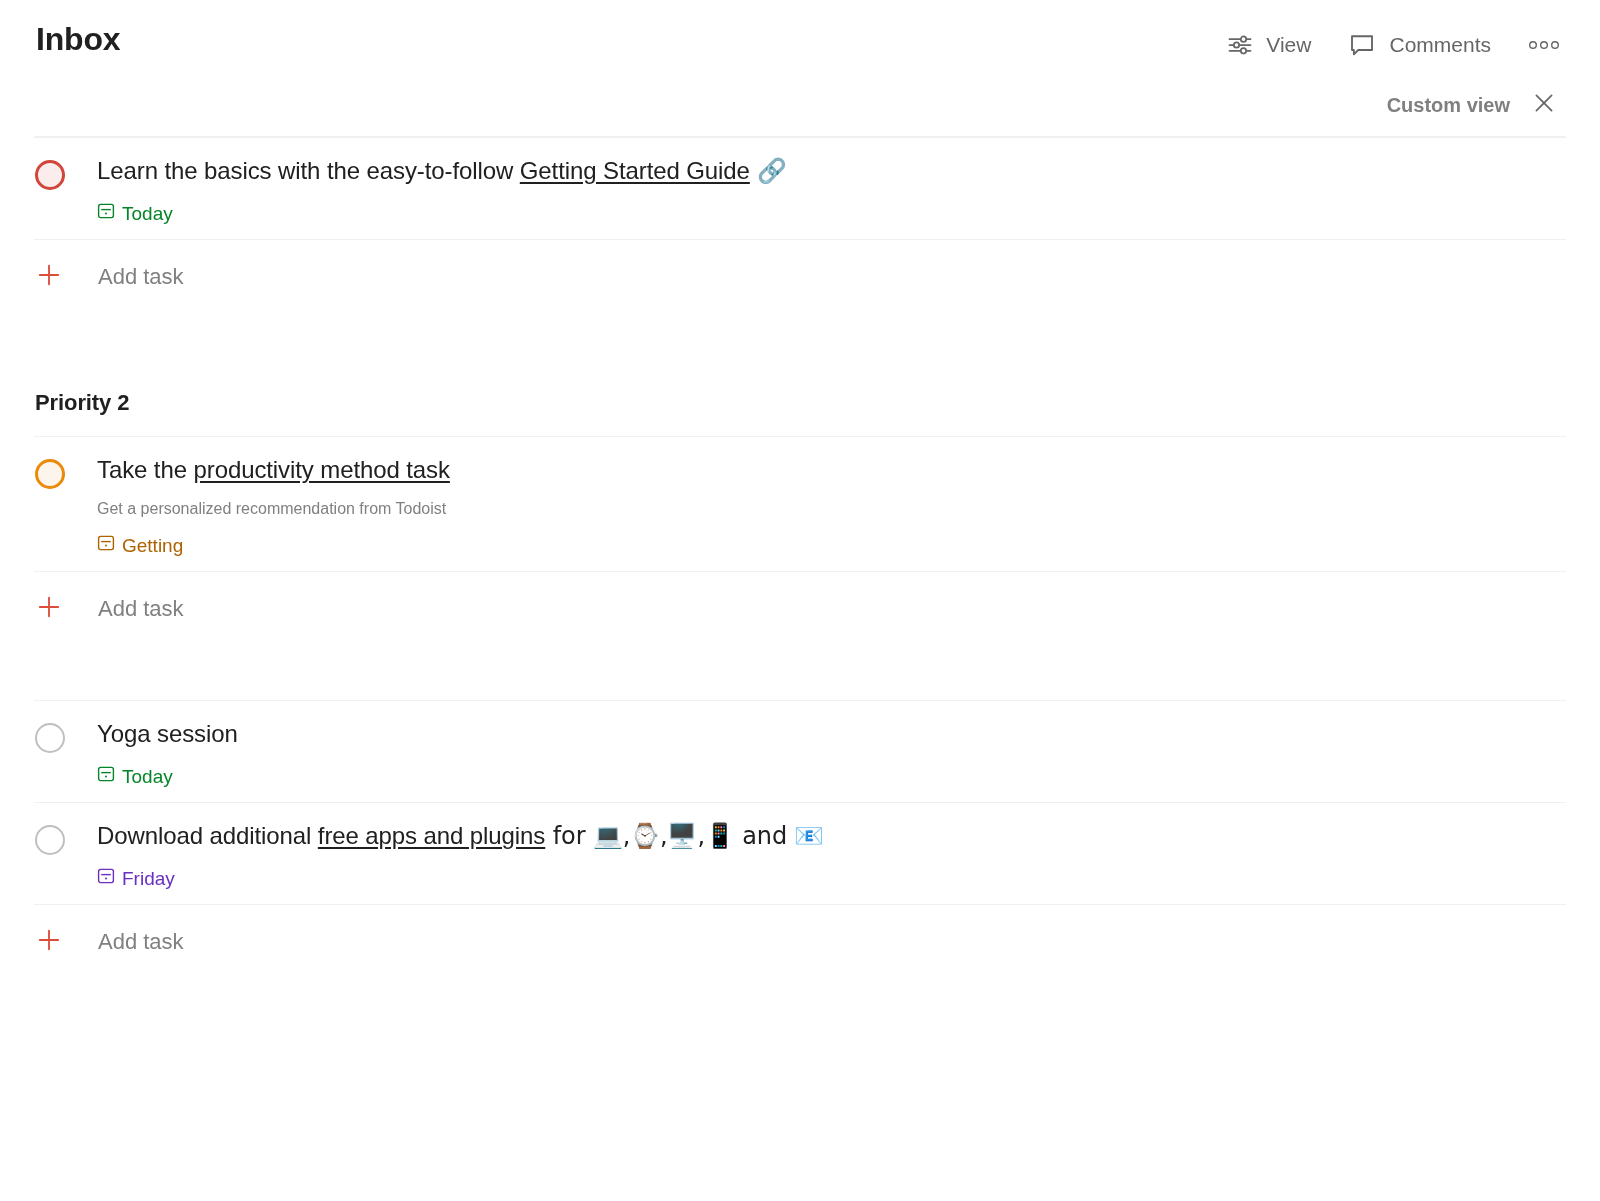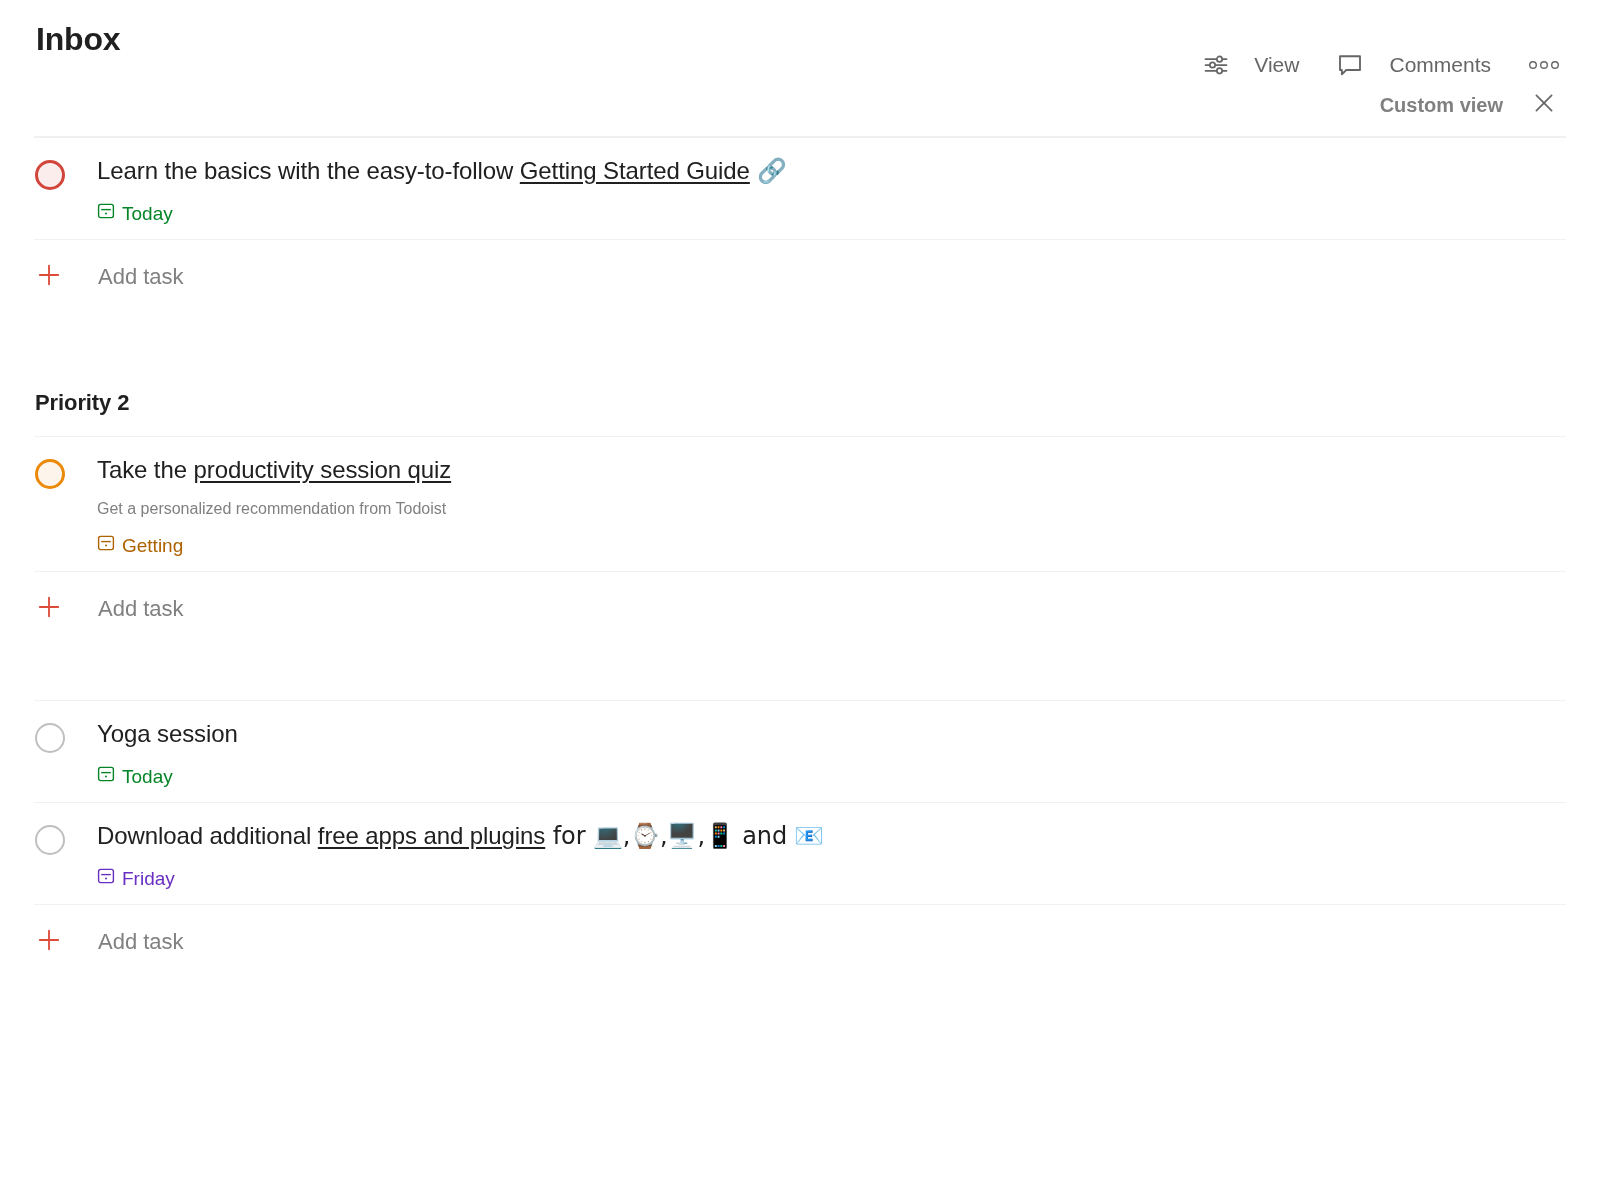--- a/index.html
+++ b/index.html
@@ -42,39 +42,38 @@
     display: flex;
     align-items: center;
     gap: 36px;
     padding-top: 8px;
     padding-right: 6px;
   }
 
   .hdr-btn {
     display: flex;
     align-items: center;
-    gap: 24px;
+    gap: 12px;
     color: #666666;
     font-size: 21px;
     cursor: pointer;
     background: none;
     border: none;
     font-family: inherit;
-    margin-top: 20px;
   }
   .hdr-btn .lbl { color: #666666; }
 
   .icon-sliders, .icon-bubble, .icon-dots { display: block; }
 
   
   .customview-row {
     display: flex;
     align-items: center;
     justify-content: flex-end;
-    gap: 28px;
+    gap: 21px;
     height: 62px;
     padding-right: 10px;
     text-align: center;
   }
   .customview-label {
     font-size: 20px;
     font-weight: bold;
     color: #808080;
     cursor: pointer;
   }
@@ -260,21 +259,21 @@
 
   <div class="section-gap"></div>
 
   <div class="section">
     <div class="section-title">Priority 2</div>
     <div class="divider"></div>
 
     <div class="task">
       <div class="checkbox p2"></div>
       <div class="task-body">
-        <div class="task-title"><span>Take the </span><span class="link">productivity session quiz</span><span class="emoji"></span></div>
+        <div class="task-title"><span>Take the </span><span class="link">productivity method task</span><span class="emoji"></span></div>
         <div class="task-desc">Get a personalized recommendation from Todoist</div>
         <div class="task-date orange">
           <span>
             <svg width="18" height="18" viewBox="0 0 18 18" fill="none" stroke="currentColor" stroke-width="1.4">
               <rect x="1.6" y="2.4" width="14.8" height="13.2" rx="2"></rect>
               <line x1="4.2" y1="7.6" x2="13.8" y2="7.6"></line>
               <circle cx="9" cy="11.6" r="1" fill="currentColor" stroke="none"></circle>
             </svg>
           </span>
           <span>Getting</span>

